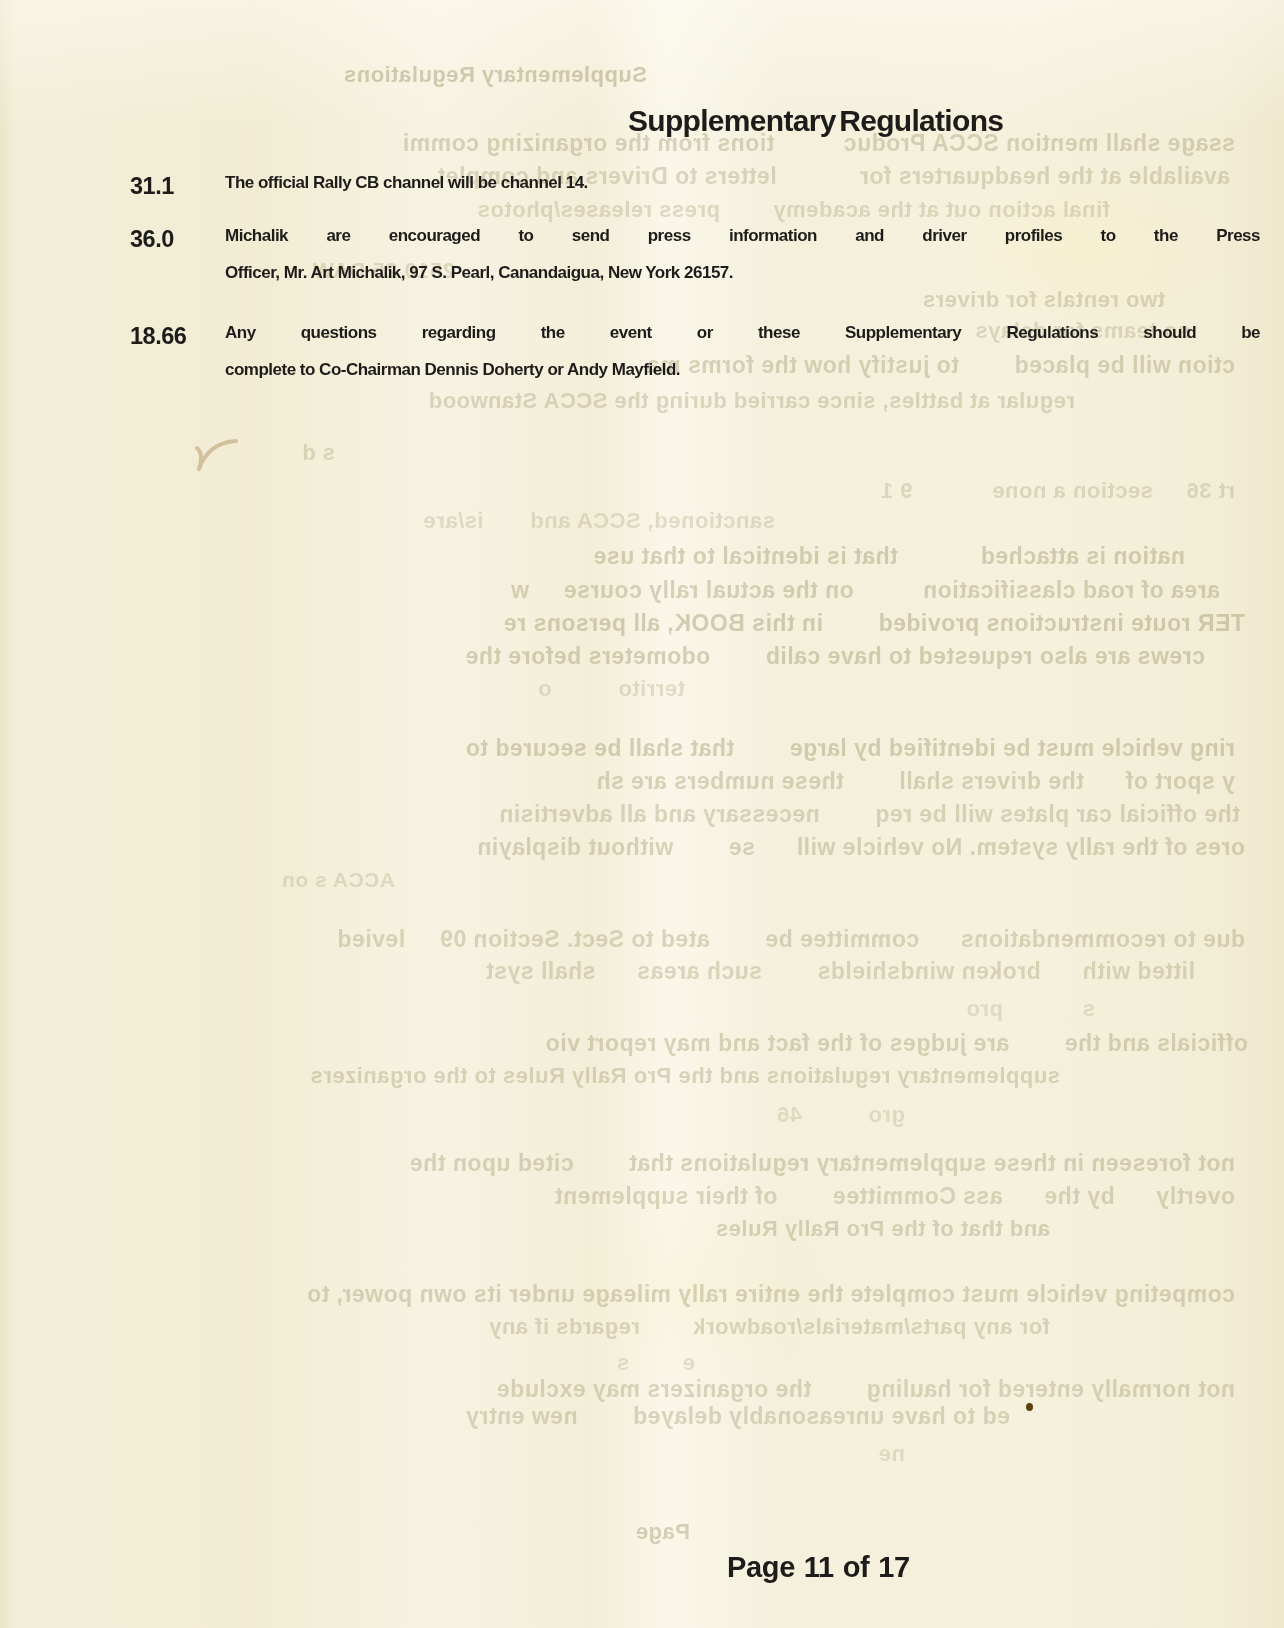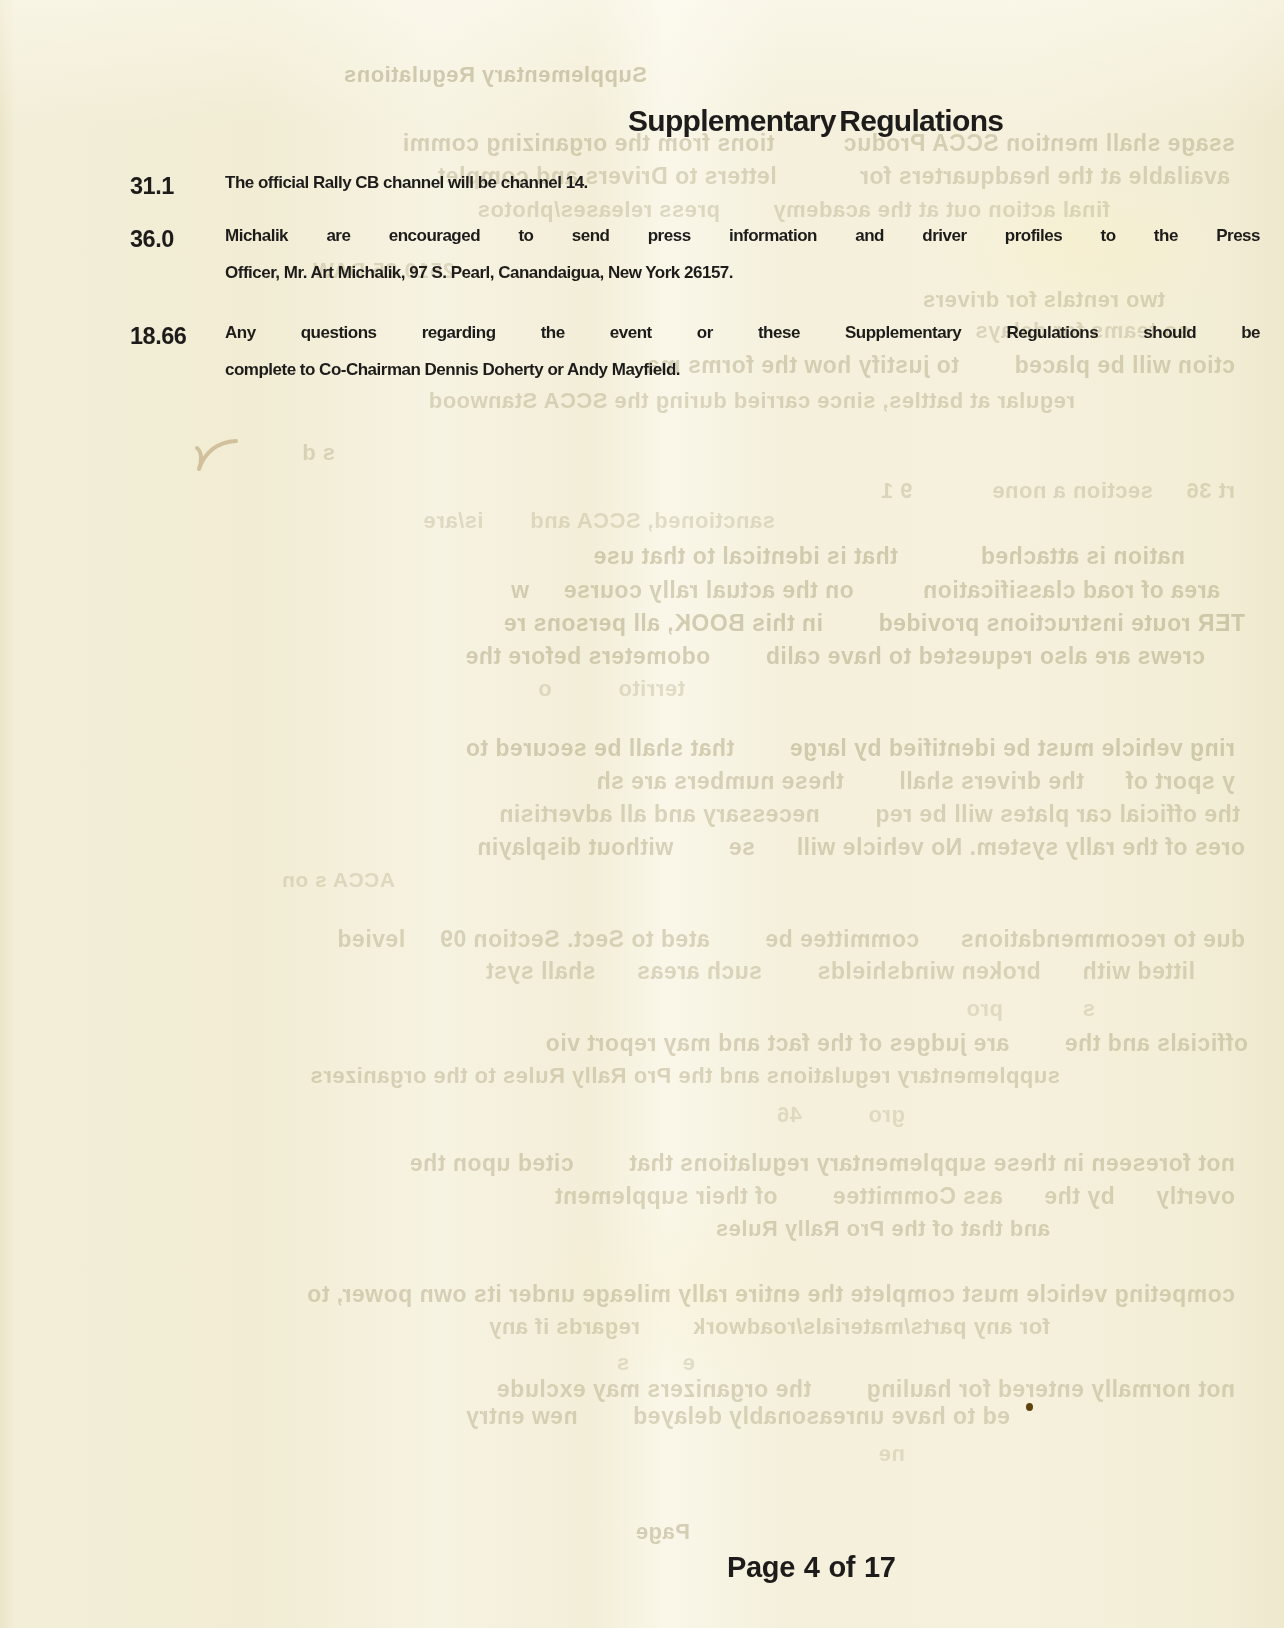--- a/index.html
+++ b/index.html
@@ -99,19 +99,19 @@
     <div class="print reg-line just" style="top:225px">Michalik are encouraged to send press information and driver profiles to the Press</div>
     <div class="print reg-line" style="top:262px">Officer, Mr. Art Michalik, 97 S. Pearl, Canandaigua, New York 26157.</div>
   </div>
 
   <div>
     <div class="print reg-num" style="top:322px">18.66</div>
     <div class="print reg-line just" style="top:322px">Any questions regarding the event or these Supplementary Regulations should be</div>
     <div class="print reg-line" style="top:359px">complete to Co-Chairman Dennis Doherty or Andy Mayfield.</div>
   </div>
 
-  <div class="print footer">Page 4 of 17</div>
+  <div class="print footer">Page 11 of 17</div>
 </div>
 
 <div class="ink-dot"></div>
 <svg class="smudge" width="52" height="42" viewBox="0 0 52 42">
   <path d="M46 5 C30 6 16 13 9 33 M9 33 C12 25 12 16 7 12" fill="none" stroke="#b49668" stroke-width="4" stroke-linecap="round"></path>
 </svg>
 
 </body></html>

